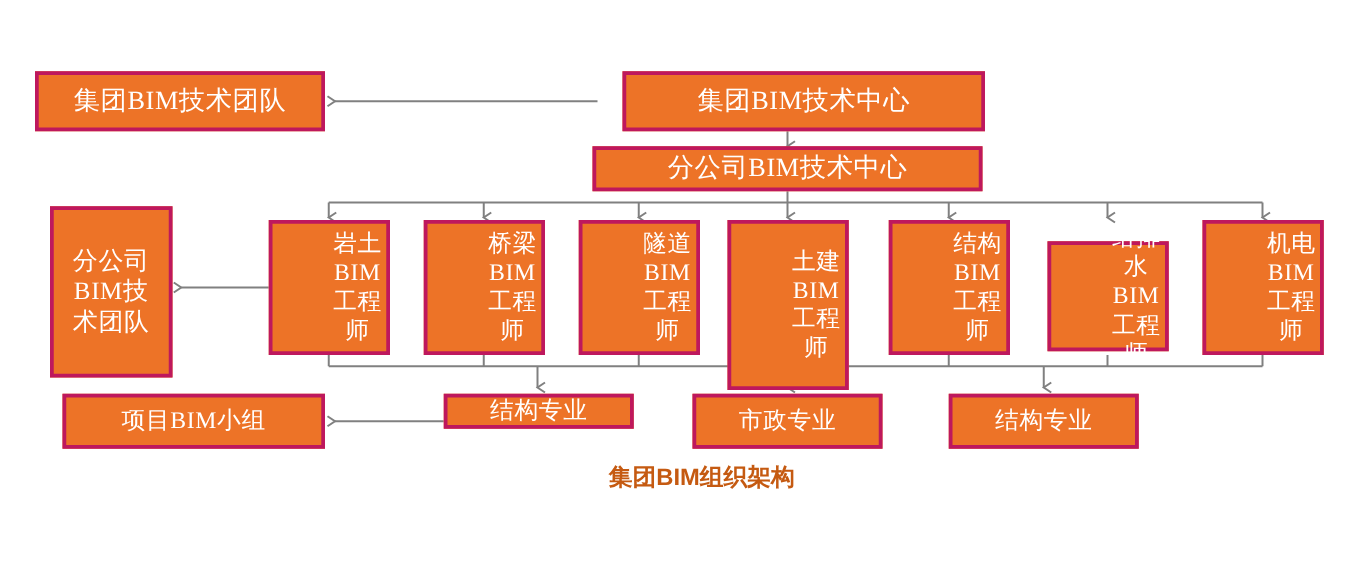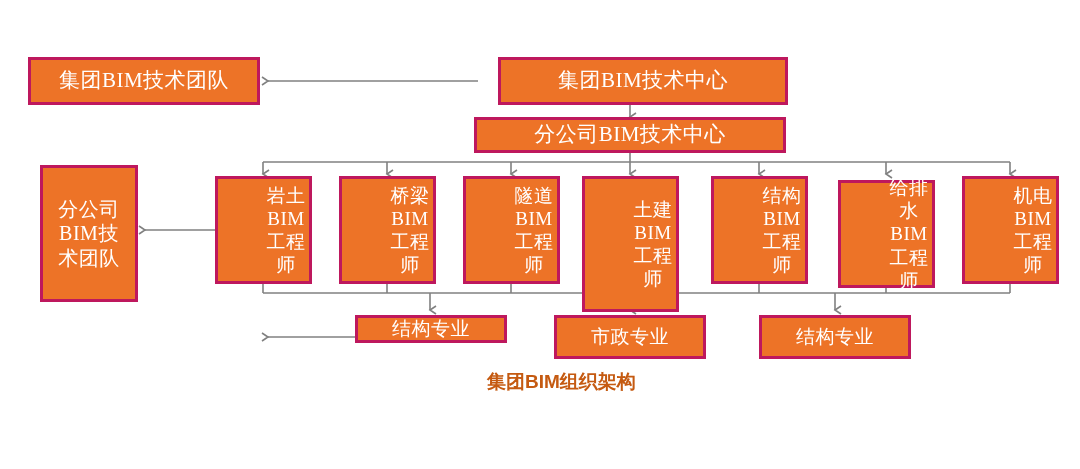--- a/index.html
+++ b/index.html
@@ -148,31 +148,34 @@
   <div class="node n-eng" style="left:582px; top:176px; width:97px; height:136px;justify-content:center;">
     <span class="node-label">土建
 BIM
 工程师</span>
   </div>
   <div class="node n-eng" style="left:711px; top:176px; width:97px; height:108px;">
     <span class="node-label">结构
 BIM
 工程师</span>
   </div>
-  <div class="node n-eng" style="left:838px; top:180px; width:97px; height:108px;">
+  <div class="node n-eng" style="left:838px; top:193px; width:97px; height:88px;">
     <span class="node-label">给排水
 BIM
 工程师</span>
   </div>
   <div class="node n-eng" style="left:962px; top:176px; width:97px; height:108px;">
     <span class="node-label">机电
 BIM
 工程师</span>
   </div>
 
+  <div class="node n-spec" style="left:50px; top:315px; width:210px; height:44px;">
+    <span class="node-label">项目BIM小组</span>
+  </div>
 
   <div class="node n-spec" style="left:355px; top:315px; width:152px; height:28px;">
     <span class="node-label">结构专业</span>
   </div>
   <div class="node n-spec" style="left:554px; top:315px; width:152px; height:44px;">
     <span class="node-label">市政专业</span>
   </div>
   <div class="node n-spec" style="left:759px; top:315px; width:152px; height:44px;">
     <span class="node-label">结构专业</span>
   </div>

